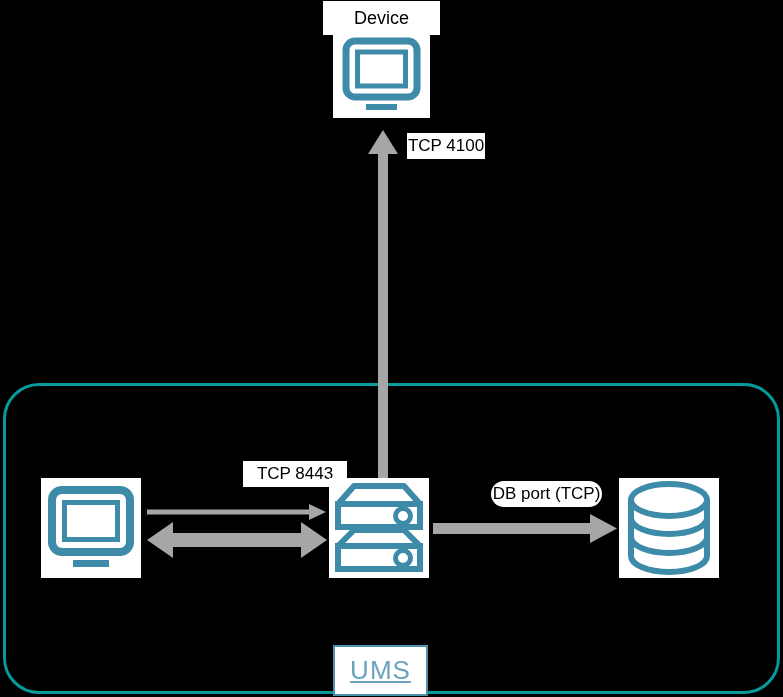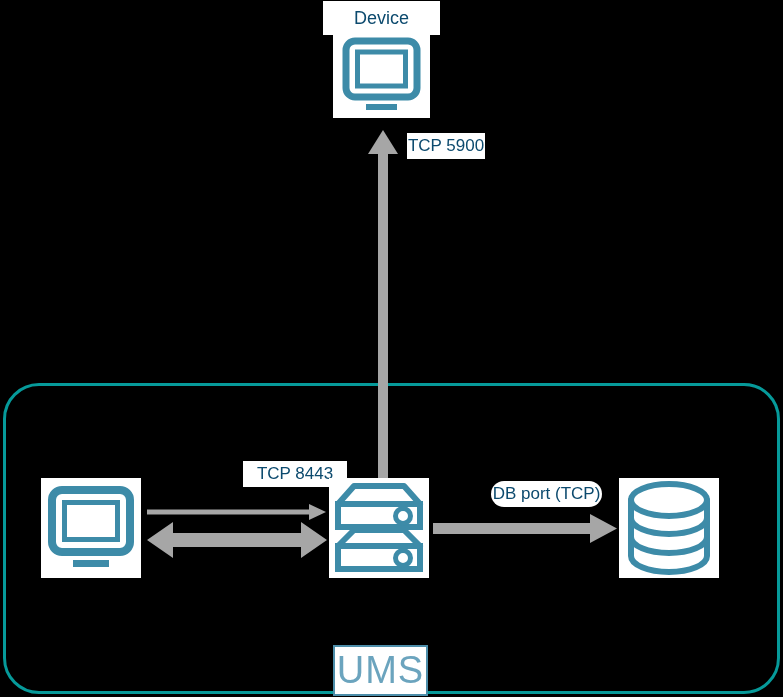--- a/index.html
+++ b/index.html
@@ -34,21 +34,21 @@
   
   .plate {
     position: absolute;
     background: #ffffff;
   }
 
   
   .chip {
     position: absolute;
     background: #ffffff;
-    color: #0c4a6e;
+    color: #000000;
     font-size: 17px;
     line-height: 26px;
     text-align: center;
     white-space: nowrap;
     font-family: "Liberation Sans", sans-serif;
   }
 
   
   .ums-badge {
     position: absolute;
@@ -58,24 +58,25 @@
     height: 51px;
     background: #ffffff;
     border: 2px solid #4d8eaa;
     box-sizing: border-box;
     display: flex;
     align-items: center;
     justify-content: center;
   }
   .ums-badge-text {
     color: #6ba4be;
-    font-size: 38px;
+    font-size: 26px;
     letter-spacing: 1px;
     font-family: "Liberation Sans", sans-serif;
     font-weight: 300;
+    text-decoration: underline;
   }
 
   
   .arrow-svg {
     position: absolute;
     overflow: visible;
   }
 
   .icon-svg { position: absolute; }
 </style>
@@ -92,21 +93,21 @@
   <svg class="icon-svg" style="left:333px; top:30px;" width="97" height="88" viewBox="0 0 97 88">
     <rect x="13" y="11" width="71" height="56" rx="9" ry="9" fill="none" stroke="#3d8ba8" stroke-width="7"></rect>
     <rect x="24.5" y="22" width="48" height="34" fill="none" stroke="#3d8ba8" stroke-width="5"></rect>
     <rect x="33" y="74" width="31" height="6" fill="#3d8ba8"></rect>
   </svg>
 
   <svg class="arrow-svg" style="left:367px; top:128px;" width="32" height="352" viewBox="0 0 32 352">
     <polygon points="16,2 31,26 21,26 21,352 11,352 11,26 1,26" fill="#a6a6a6"></polygon>
   </svg>
 
-  <div class="chip" style="left:407px; top:133px; width:78px; height:26px;">TCP 5900</div>
+  <div class="chip" style="left:407px; top:133px; width:78px; height:26px;">TCP 4100</div>
 
   <div class="plate" style="left:41px; top:478px; width:100px; height:100px;"></div>
   <svg class="icon-svg" style="left:41px; top:478px;" width="100" height="100" viewBox="0 0 100 100">
     <rect x="11" y="12" width="78" height="62" rx="10" ry="10" fill="none" stroke="#3d8ba8" stroke-width="8"></rect>
     <rect x="23.5" y="24.5" width="53" height="37" fill="none" stroke="#3d8ba8" stroke-width="5"></rect>
     <rect x="32" y="82" width="36" height="7" fill="#3d8ba8"></rect>
   </svg>
 
   <svg class="arrow-svg" style="left:147px; top:503px;" width="180" height="18" viewBox="0 0 180 18">
     <polygon points="0,6.5 162,6.5 162,1 179,9 162,17 162,11.5 0,11.5" fill="#a6a6a6"></polygon>

